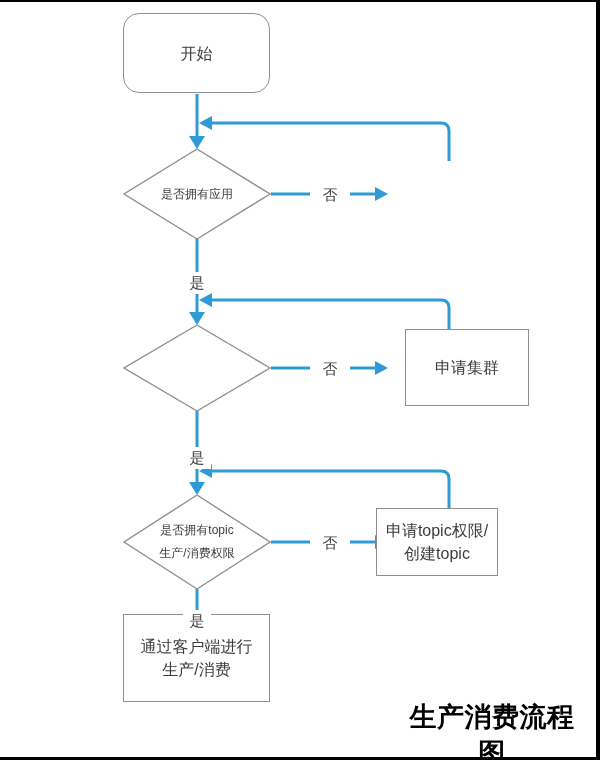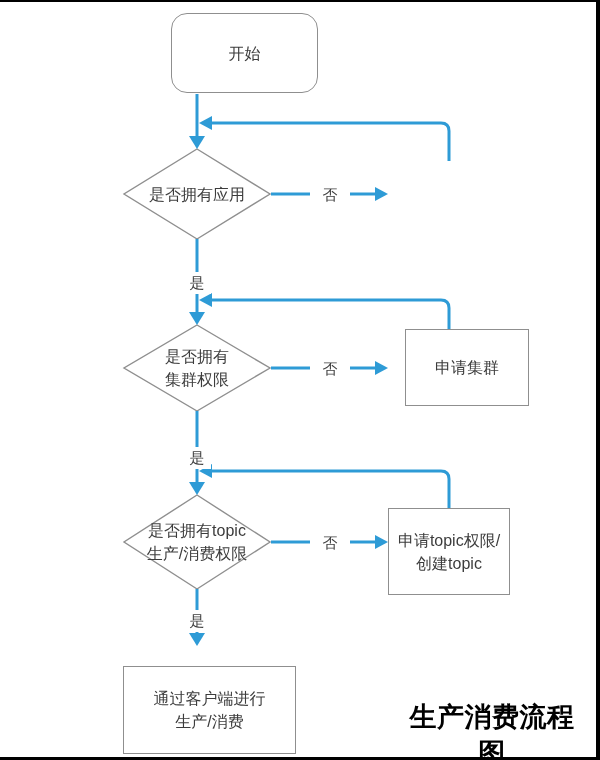--- a/index.html
+++ b/index.html
@@ -8,24 +8,24 @@
     position:relative;width:600px;height:760px;box-sizing:border-box;background:#ffffff;
     border-top:2px solid #000;border-right:4px solid #000;border-bottom:3px solid #000;
   }
   .layer{position:absolute;left:0;top:0;width:596px;height:755px;}
   svg.wires{position:absolute;left:0;top:0;}
   .node{
     position:absolute;display:flex;align-items:center;justify-content:center;
     box-sizing:border-box;border:1.4px solid #8F8F8F;background:#fff;
     color:#3c3c3c;font-size:16px;line-height:23px;text-align:center;white-space:pre-line;
   }
-  .node.rounded{border-radius:16px;margin-left:48px;}
+  .node.rounded{border-radius:16px;}
   .dtext{
     position:absolute;display:flex;align-items:center;justify-content:center;
-    color:#3c3c3c;font-size:16px;line-height:23px;text-align:center;white-space:pre-line;
+    color:#3c3c3c;font-size:12px;line-height:23px;text-align:center;white-space:pre-line;
   }
   .elabel{
     position:absolute;display:flex;align-items:center;justify-content:center;
     background:#ffffff;color:#3c3c3c;font-size:15px;
   }
   .title{
     position:absolute;left:396px;top:697px;width:192px;text-align:center;
     color:#000;font-size:27px;font-weight:700;letter-spacing:0.5px;
   }
 </style>
@@ -68,30 +68,28 @@
         <polygon points="212,291 212,305 199,298"></polygon>
         <polygon points="212,462 212,476 199,469"></polygon>
       </g>
     </svg>
 
     <div class="node rounded" style="left:123px;top:11px;width:147px;height:80px;">开始</div>
 
 
     <div class="node" style="left:387px;top:327px;width:124px;height:77px;margin-left:18px;">申请集群</div>
 
-    <div class="node" style="left:388px;top:506px;width:122px;height:87px;">申请topic权限/
+    <div class="node" style="left:376px;top:506px;width:122px;height:68px;">申请topic权限/
 创建topic</div>
 
-    <div class="node" style="left:123px;top:664px;width:173px;height:88px;">通过客户端进行
+    <div class="node" style="left:123px;top:612px;width:147px;height:88px;">通过客户端进行
 生产/消费</div>
 
     <div class="dtext" style="left:124px;top:181px;width:146px;height:22px;">是否拥有应用</div>
 
-    <div class="dtext" style="left:124px;top:343px;width:146px;height:46px;">是否拥有
-集群权限</div>
 
     <div class="dtext" style="left:107px;top:517px;width:180px;height:46px;">是否拥有topic
 生产/消费权限</div>
 
     <div class="elabel" style="left:183px;top:270px;width:28px;height:22px;">是</div>
     <div class="elabel" style="left:183px;top:445px;width:28px;height:22px;">是</div>
     <div class="elabel" style="left:183px;top:608px;width:28px;height:22px;">是</div>
 
     <div class="elabel" style="left:310px;top:182px;width:40px;height:22px;">否</div>
     <div class="elabel" style="left:310px;top:356px;width:40px;height:22px;">否</div>

